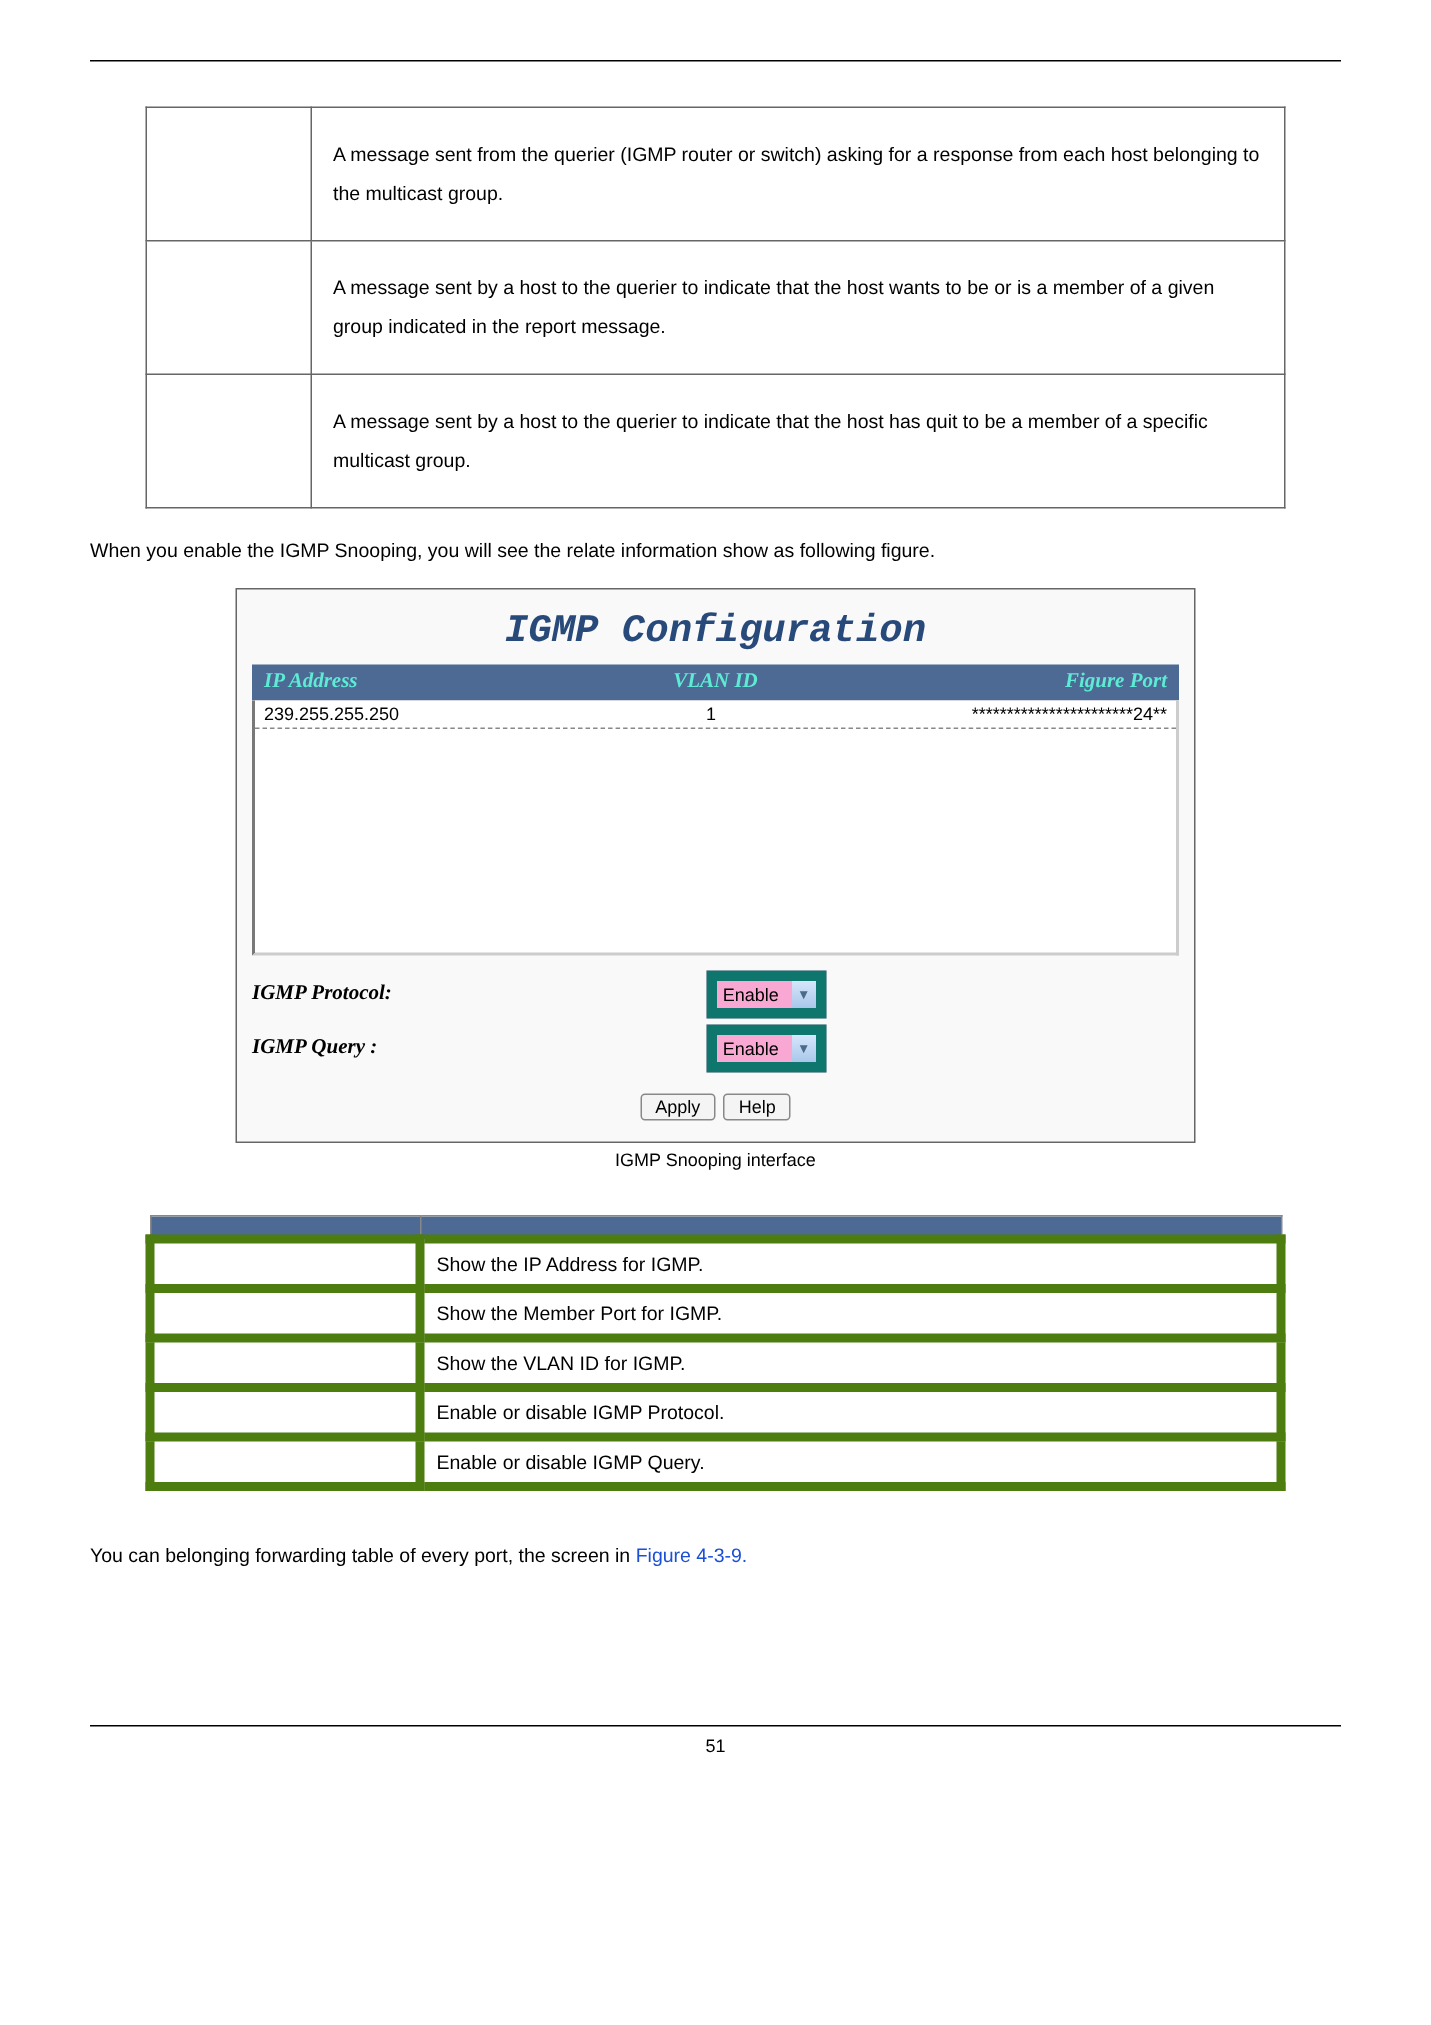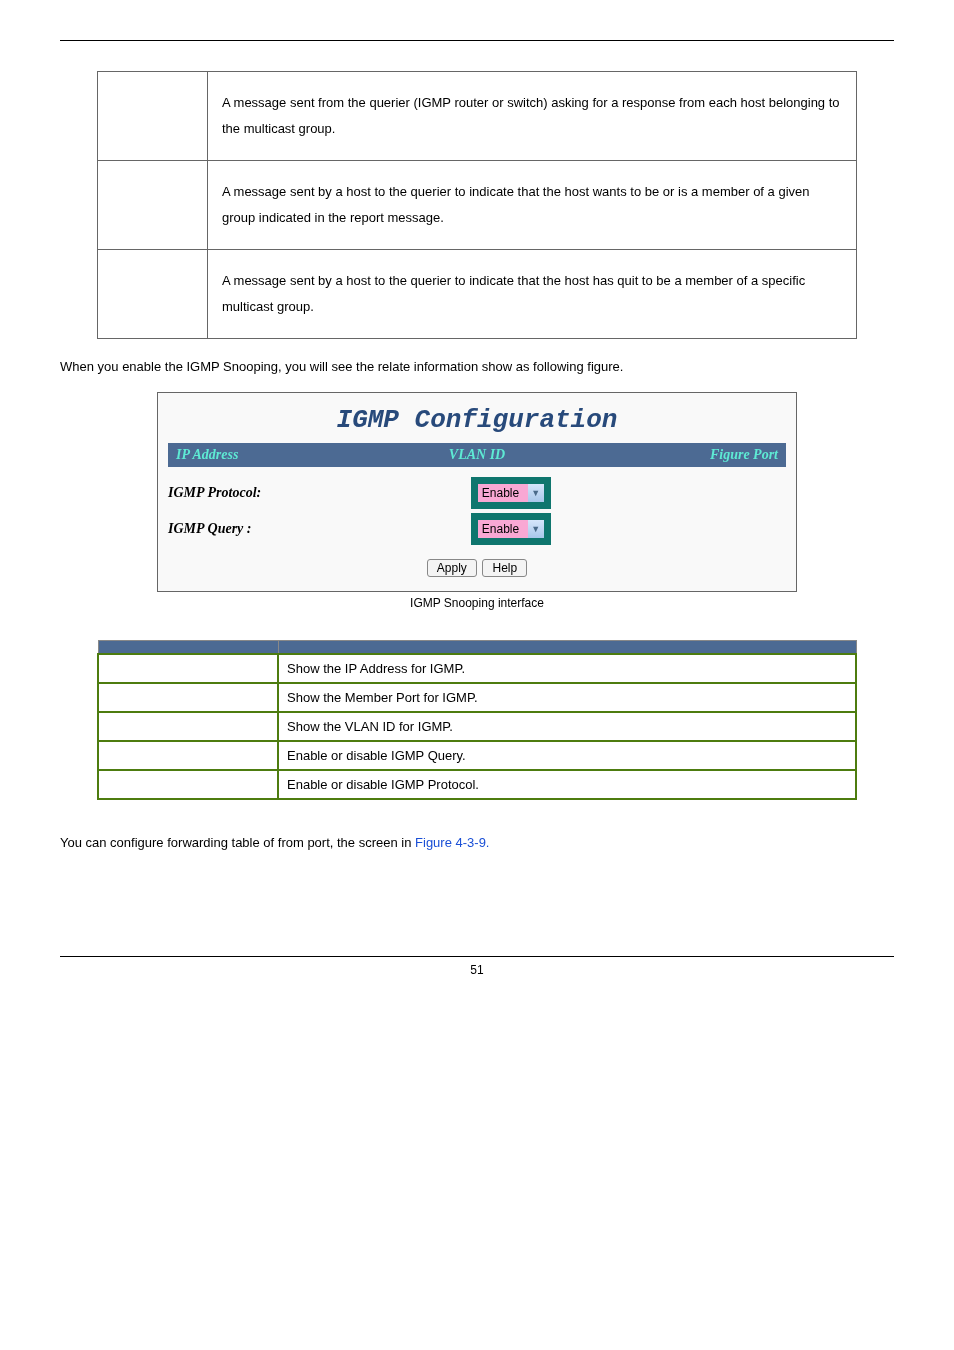--- a/index.html
+++ b/index.html
@@ -130,21 +130,21 @@
   table.desc th {
     background: #4c6a93;
     color: #fff;
     border: 1px solid #888;
     padding: 6px 8px;
     font-weight: bold;
     text-align: left;
   }
   table.desc th:first-child { width: 180px; }
   table.desc td {
-    border: 2px solid #4d7c0f;
+    border: 6px solid #4d7c0f;
     padding: 6px 8px;
     vertical-align: top;
   }
   table.desc td.fieldname { font-weight: bold; }
 
   .section-head {
     font-size: 14px;
     font-weight: bold;
     margin: 30px 0 12px 0;
   }
@@ -180,20 +180,27 @@
   <div class="shot-title">IGMP Configuration</div>
   <table class="grid">
     <tbody>
         <tr>
       <th>IP Address</th>
       <th>VLAN ID</th>
       <th>Figure Port</th>
     </tr>
   </tbody>
     </table>
+  <div class="grid-body">
+    <div class="grid-row">
+      <span class="gc1">239.255.255.250</span>
+      <span class="gc2">1</span>
+      <span class="gc3">***********************24**</span>
+    </div>
+  </div>
 
   <div class="form-row">
     <span class="form-label">IGMP Protocol:</span>
     <span class="dropdown">
       <span class="sel">Enable</span>
       <span class="caret">▼</span>
     </span>
   </div>
   <div class="form-row" style="margin-top:4px;">
     <span class="form-label">IGMP Query    :</span>
@@ -223,28 +230,28 @@
   <tr>
         <td class="fieldname"></td>
         <td>Show the Member Port for IGMP.</td>
       </tr>
   <tr>
         <td class="fieldname"></td>
         <td>Show the VLAN ID for IGMP.</td>
       </tr>
   <tr>
         <td class="fieldname"></td>
+        <td>Enable or disable IGMP Protocol.</td>
+      </tr>
+  <tr>
+        <td class="fieldname"></td>
         <td>Enable or disable IGMP Query.</td>
-      </tr>
-  <tr>
-        <td class="fieldname"></td>
-        <td>Enable or disable IGMP Protocol.</td>
       </tr>
 </tbody>
   </table>
 
 <div class="section-head"></div>
 <p class="para">
-  <span>You can configure forwarding table of from port, the screen in </span><span class="link">Figure 4-3-9.</span>
+  <span>You can belonging forwarding table of every port, the screen in </span><span class="link">Figure 4-3-9.</span>
 </p>
 
 <hr class="bot-rule">
 <div class="pagenum">51</div>
 
 </body></html>

